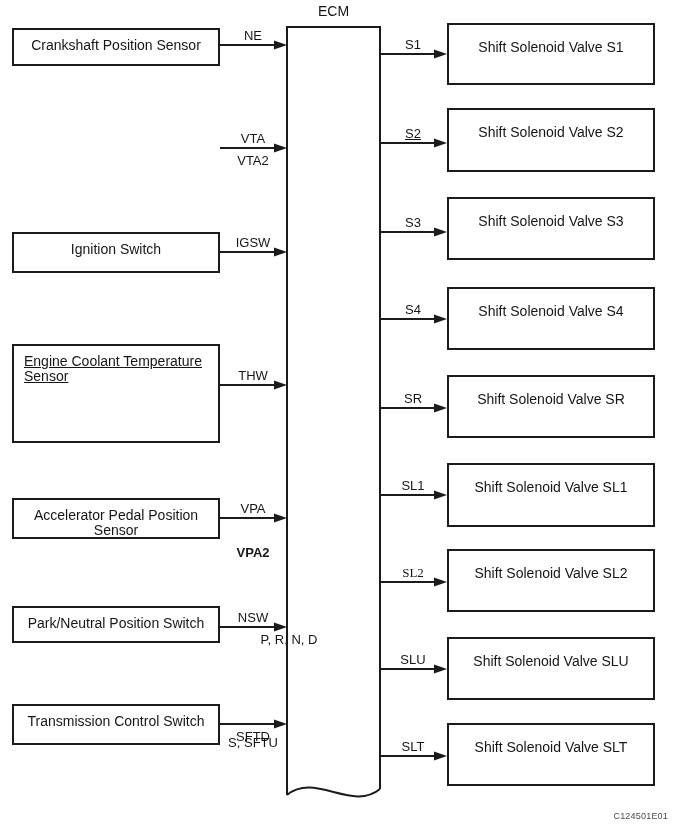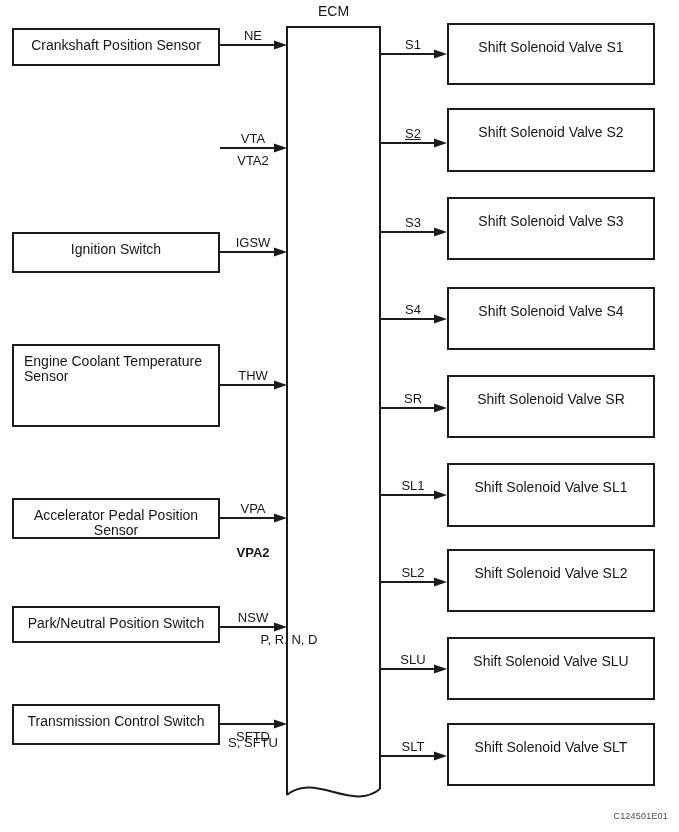--- a/index.html
+++ b/index.html
@@ -131,21 +131,21 @@
   </svg>
 
   <div class="ecm-title">ECM</div>
 
   <div class="box lbox" style="top:28px;height:38px;">
     <span>Crankshaft Position Sensor</span>
   </div>
   <div class="box lbox" style="top:232px;height:41px;">
     <span>Ignition Switch</span>
   </div>
-  <div class="box lbox left-align" style="top:344px;height:83px;">
+  <div class="box lbox left-align" style="top:344px;height:99px;text-decoration:underline;">
     <span>Engine Coolant Temperature Sensor</span>
   </div>
   <div class="box lbox" style="top:498px;height:41px;">
     <span>Accelerator Pedal Position Sensor</span>
   </div>
   <div class="box lbox" style="top:606px;height:37px;">
     <span>Park/Neutral Position Switch</span>
   </div>
   <div class="box lbox" style="top:704px;height:41px;">
     <span>Transmission Control Switch</span>
@@ -162,21 +162,21 @@
   <div class="siglabel sig-left" style="top:632px;padding-left:36px;">P, R, N, D</div>
   <div class="siglabel sig-left" style="top:707px;margin-top:28px;">S, SFTU</div>
   <div class="siglabel sig-left" style="top:729px;">SFTD</div>
 
   <div class="siglabel sig-right" style="top:37px;">S1</div>
   <div class="siglabel sig-right" style="top:126px;text-decoration:underline;">S2</div>
   <div class="siglabel sig-right" style="top:215px;">S3</div>
   <div class="siglabel sig-right" style="top:302px;">S4</div>
   <div class="siglabel sig-right" style="top:391px;">SR</div>
   <div class="siglabel sig-right" style="top:478px;">SL1</div>
-  <div class="siglabel sig-right" style="top:565px;">SL2</div>
+  <div class="siglabel sig-right" style="top:565px;font-family:Liberation Serif, serif;">SL2</div>
   <div class="siglabel sig-right" style="top:652px;">SLU</div>
   <div class="siglabel sig-right" style="top:739px;">SLT</div>
 
   <div class="box rbox" style="top:23px;height:62px;">
     <span>Shift Solenoid Valve S1</span>
   </div>
   <div class="box rbox" style="top:108px;height:64px;">
     <span>Shift Solenoid Valve S2</span>
   </div>
   <div class="box rbox" style="top:197px;height:63px;">

